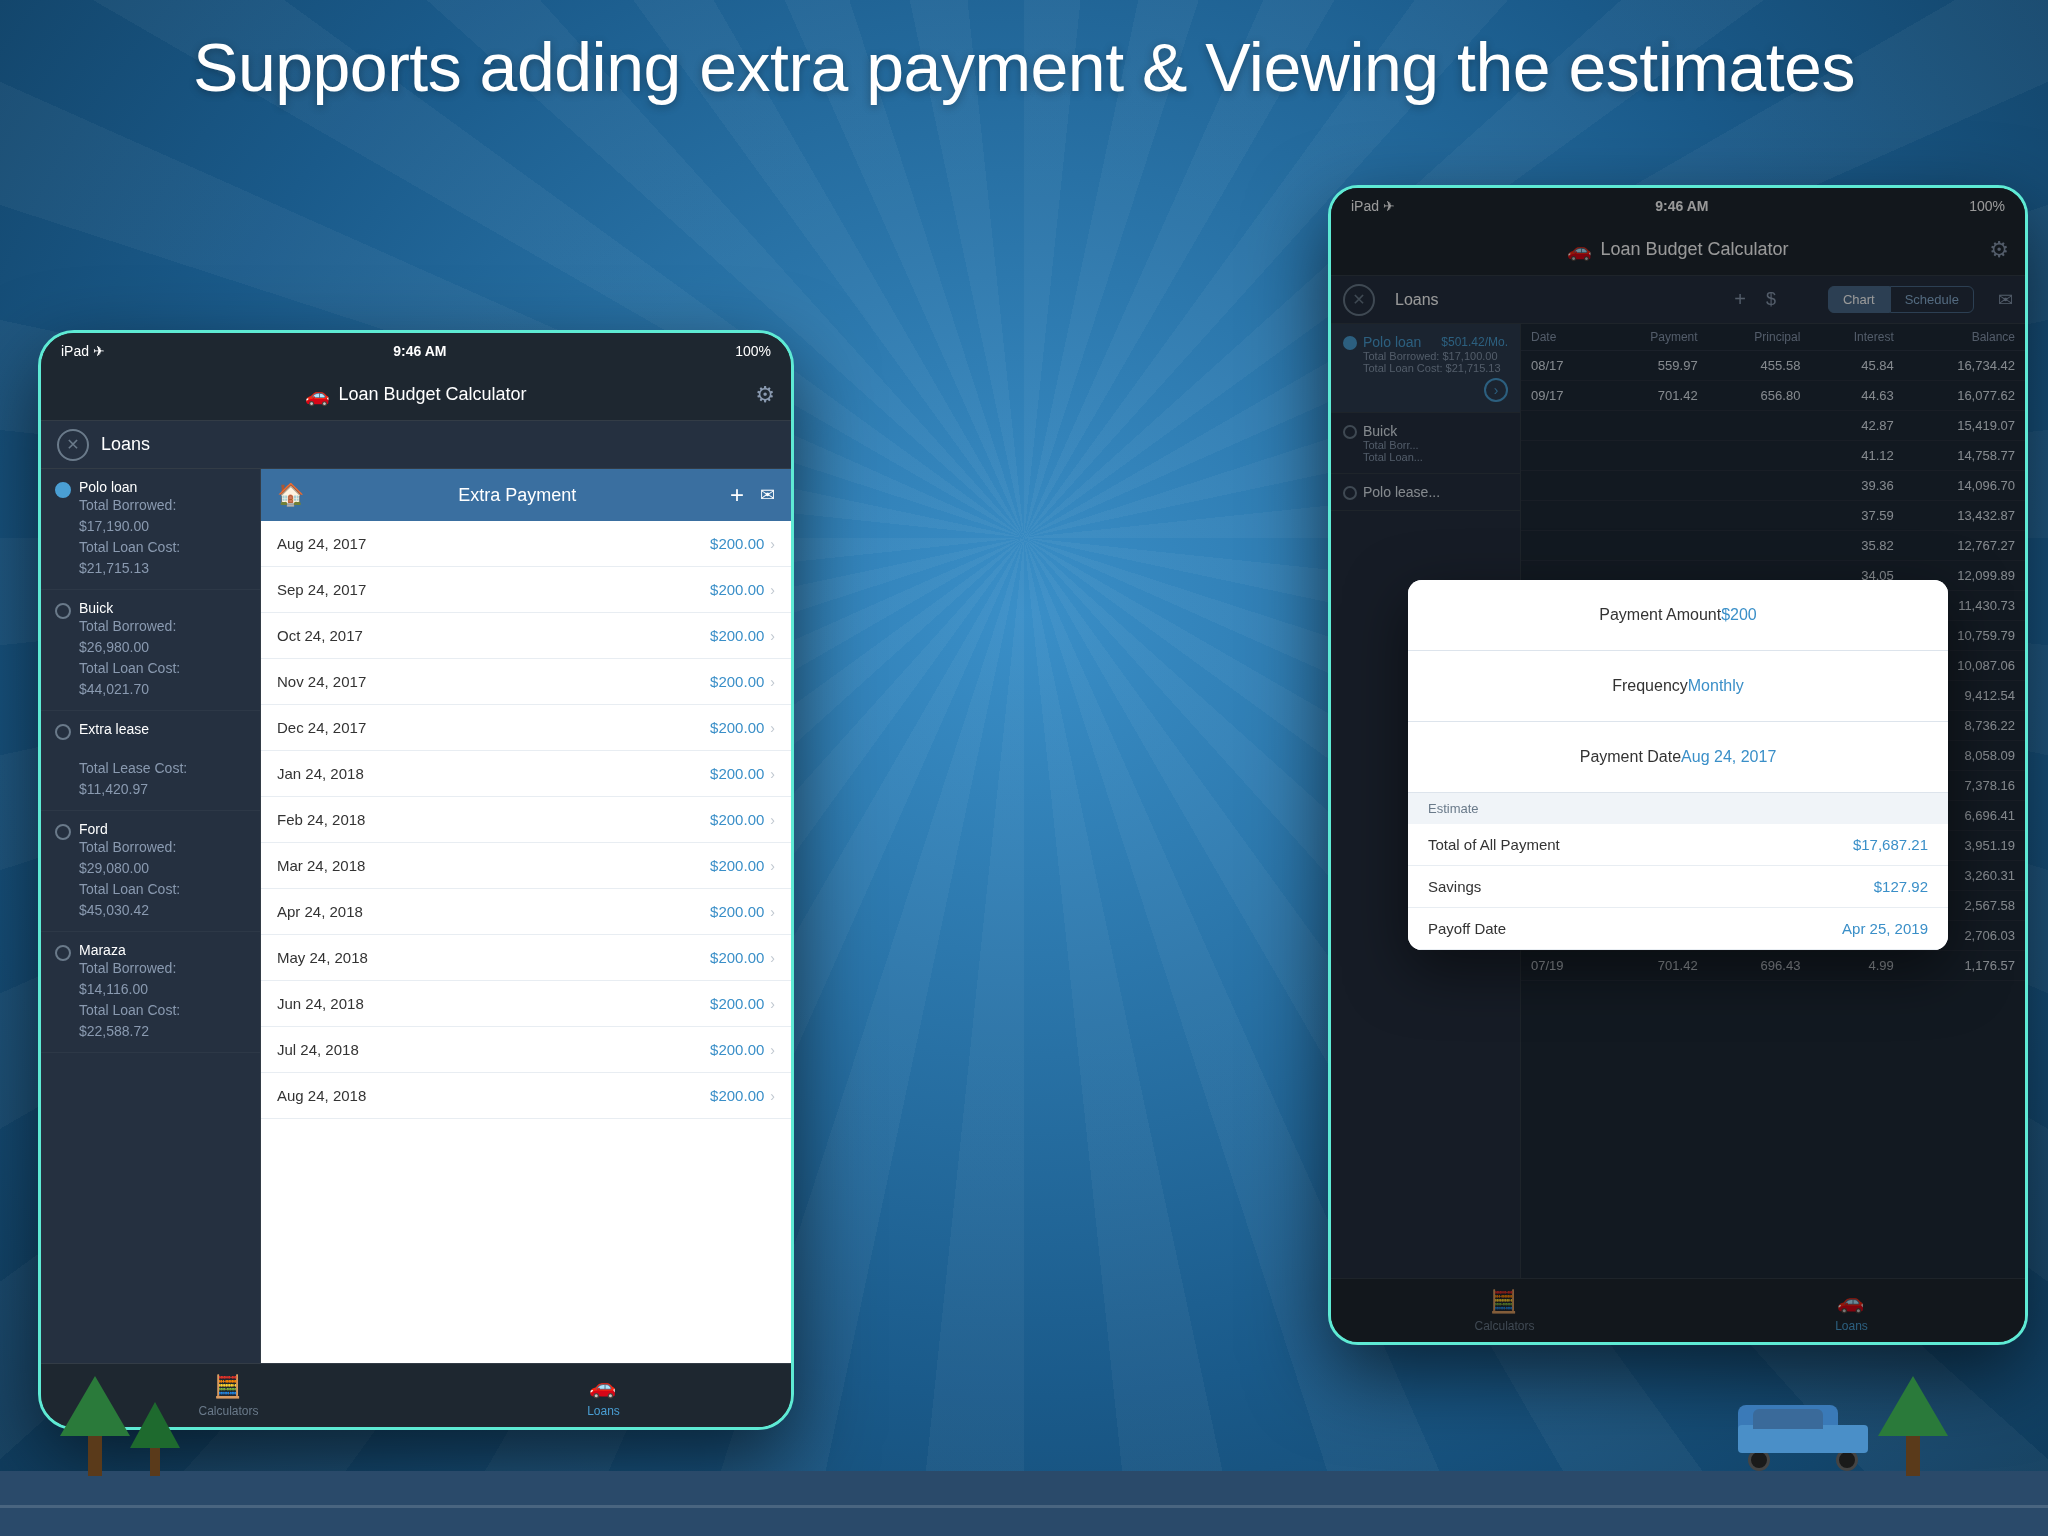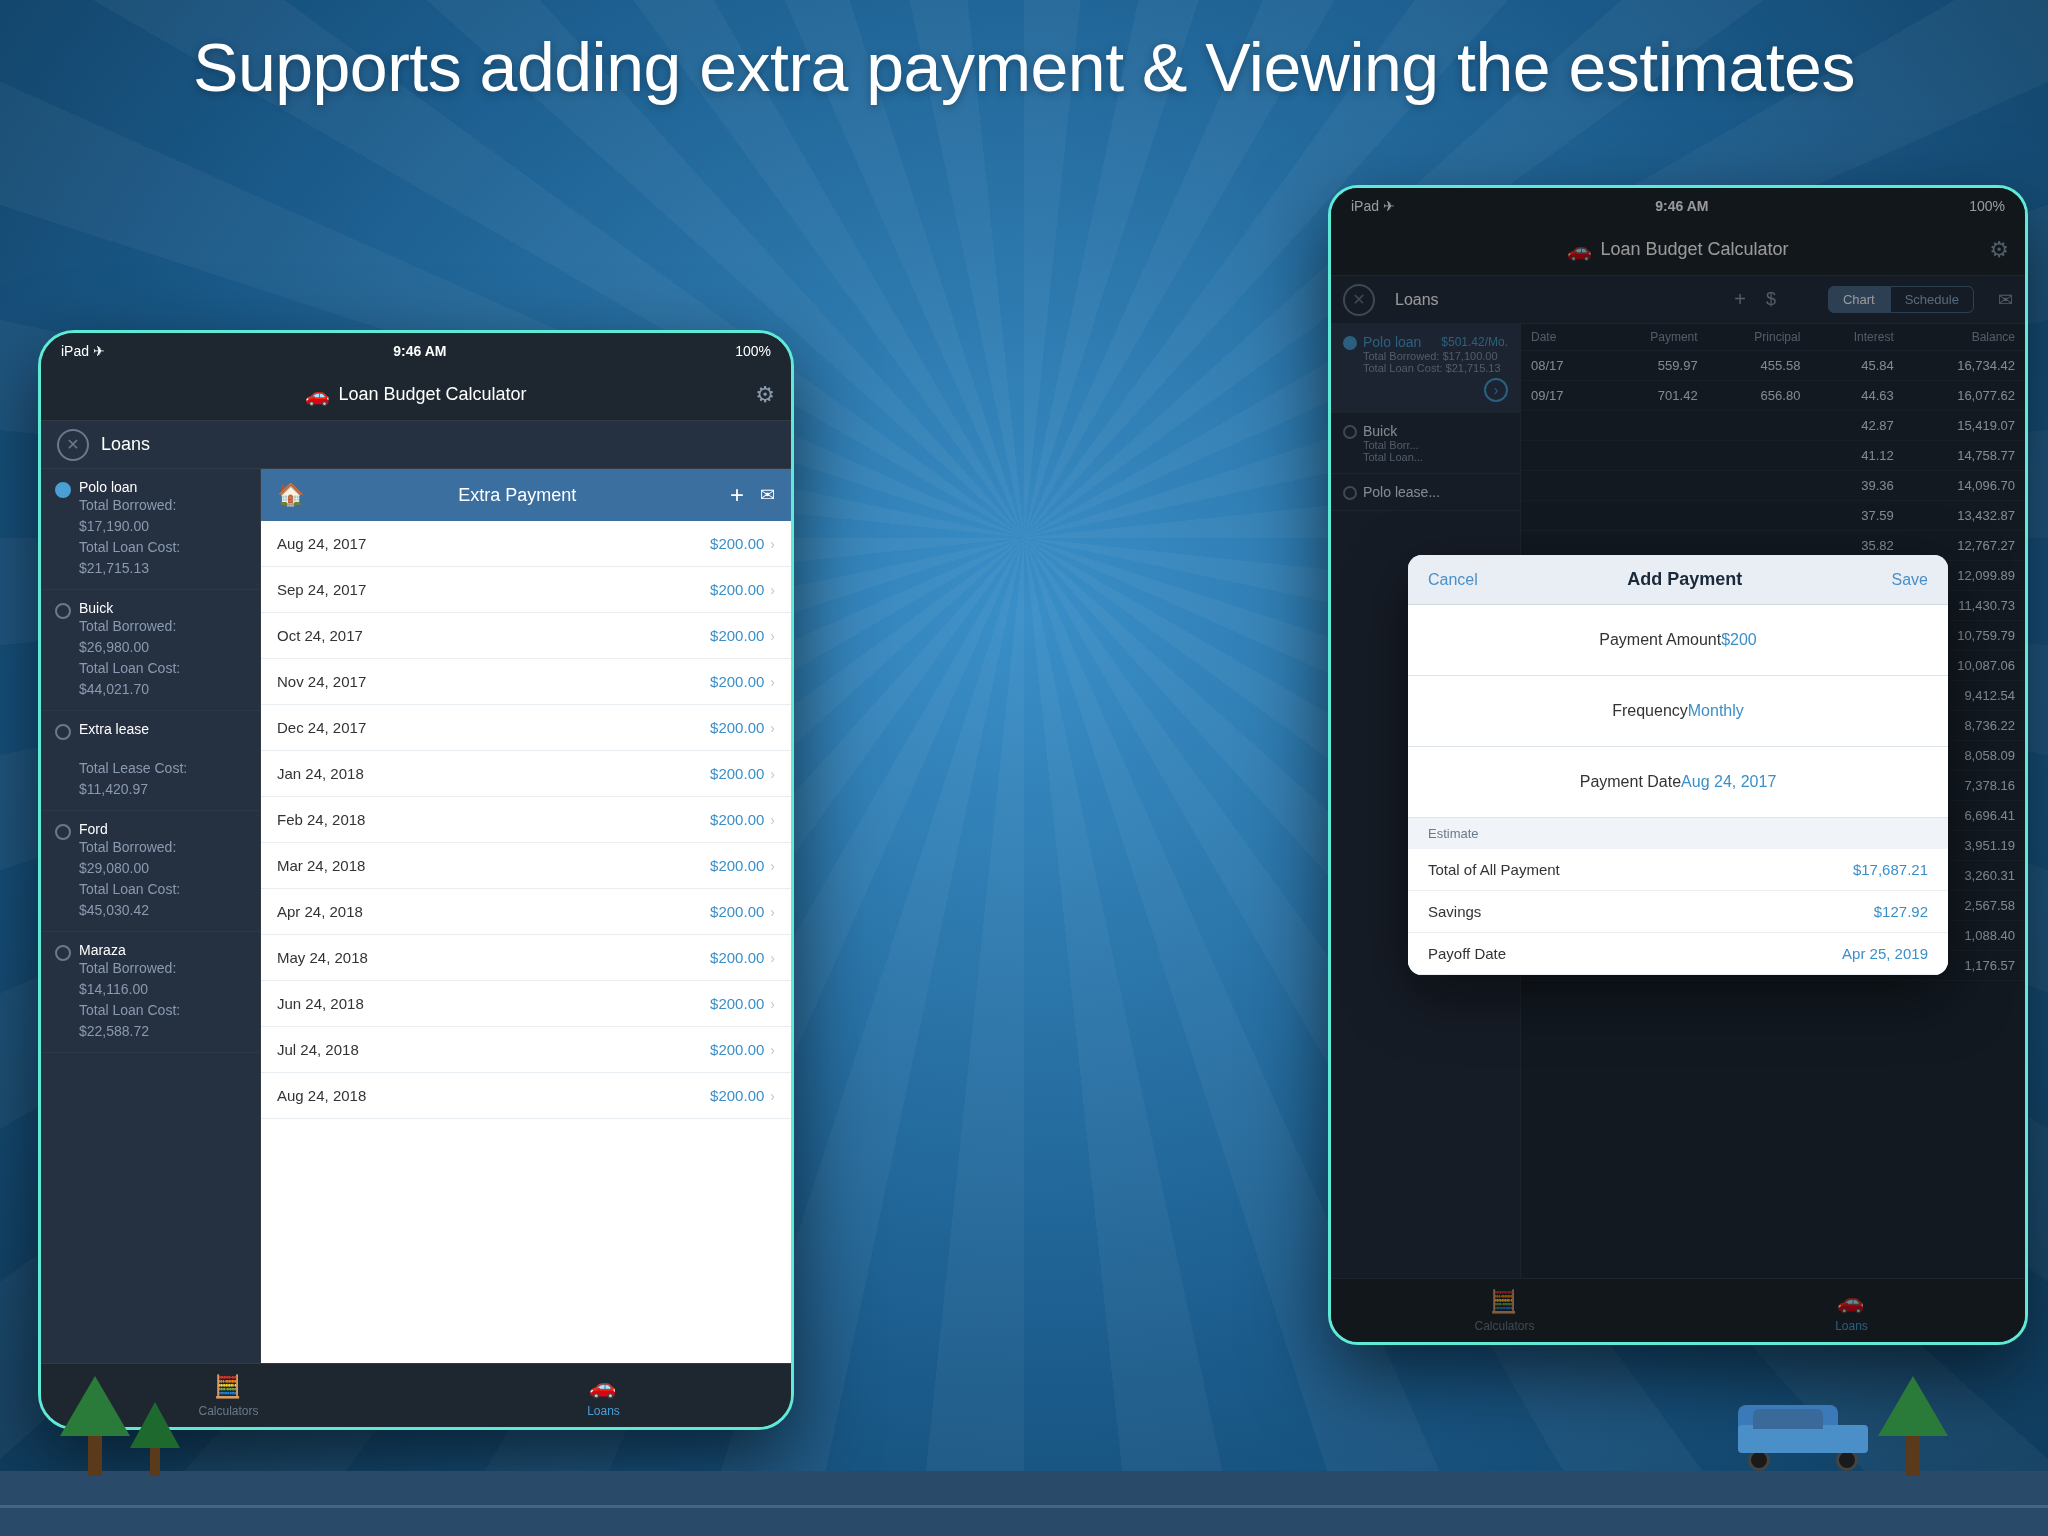--- a/index.html
+++ b/index.html
@@ -886,21 +886,21 @@
                   <td>701.42</td>
                   <td>692.73</td>
                   <td>8.69</td>
                   <td>2,567.58</td>
               </tr>
               <tr>
                 <td>06/19</td>
                   <td>701.42</td>
                   <td>694.58</td>
                   <td>6.85</td>
-                  <td>1,088.40</td>
+                  <td>2,706.03</td>
               </tr>
               <tr>
                 <td>07/19</td>
                   <td>701.42</td>
                   <td>696.43</td>
                   <td>4.99</td>
                   <td>1,176.57</td>
               </tr>
             </tbody>
           </table>
@@ -915,25 +915,20 @@
         <div class="tab-item active">
           <span class="tab-icon">🚗</span>
           <span>Loans</span>
         </div>
       </div>
     </div>
 
     <div class="modal-overlay">
       <div class="modal-box">
 
-        <div class="modal-header">
-          <span class="modal-cancel">Cancel</span>
-          <span class="modal-title">Add Payment</span>
-          <span class="modal-save">Save</span>
-        </div>
 
         <div class="modal-body">
 
           <div class="modal-row">
             <span class="modal-row-label">Payment Amount</span>
             <span class="modal-row-value">$200</span>
           </div>
 
           <div class="modal-row">
             <span class="modal-row-label">Frequency</span>

